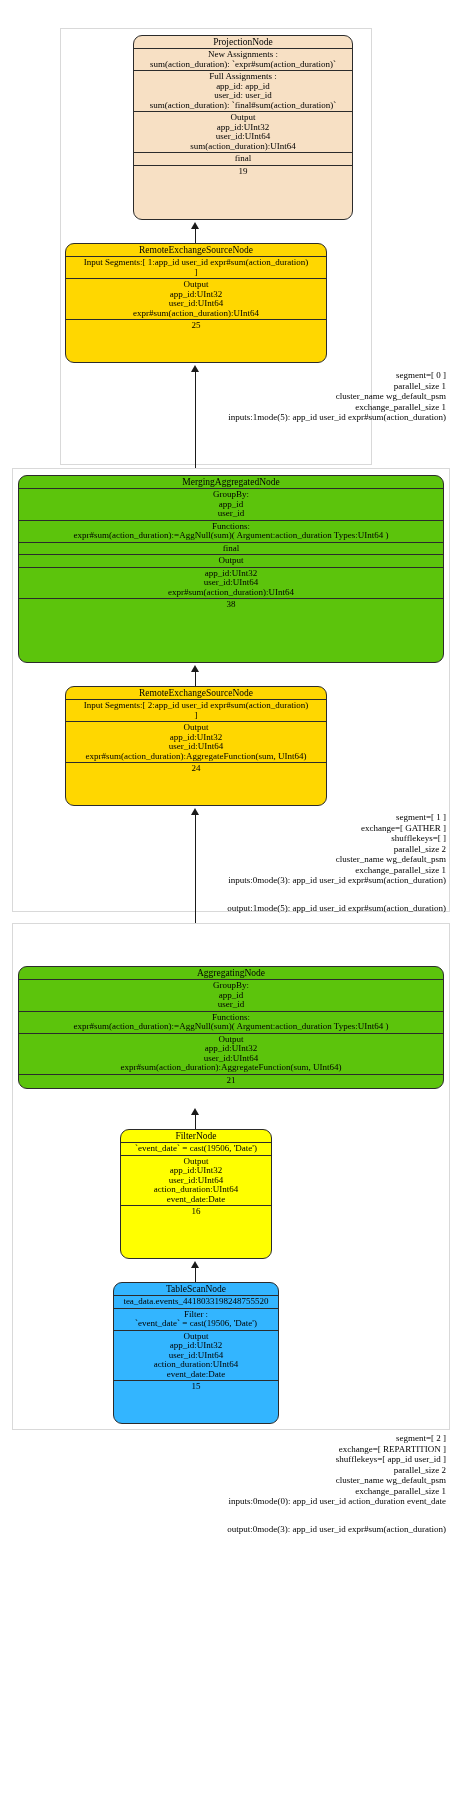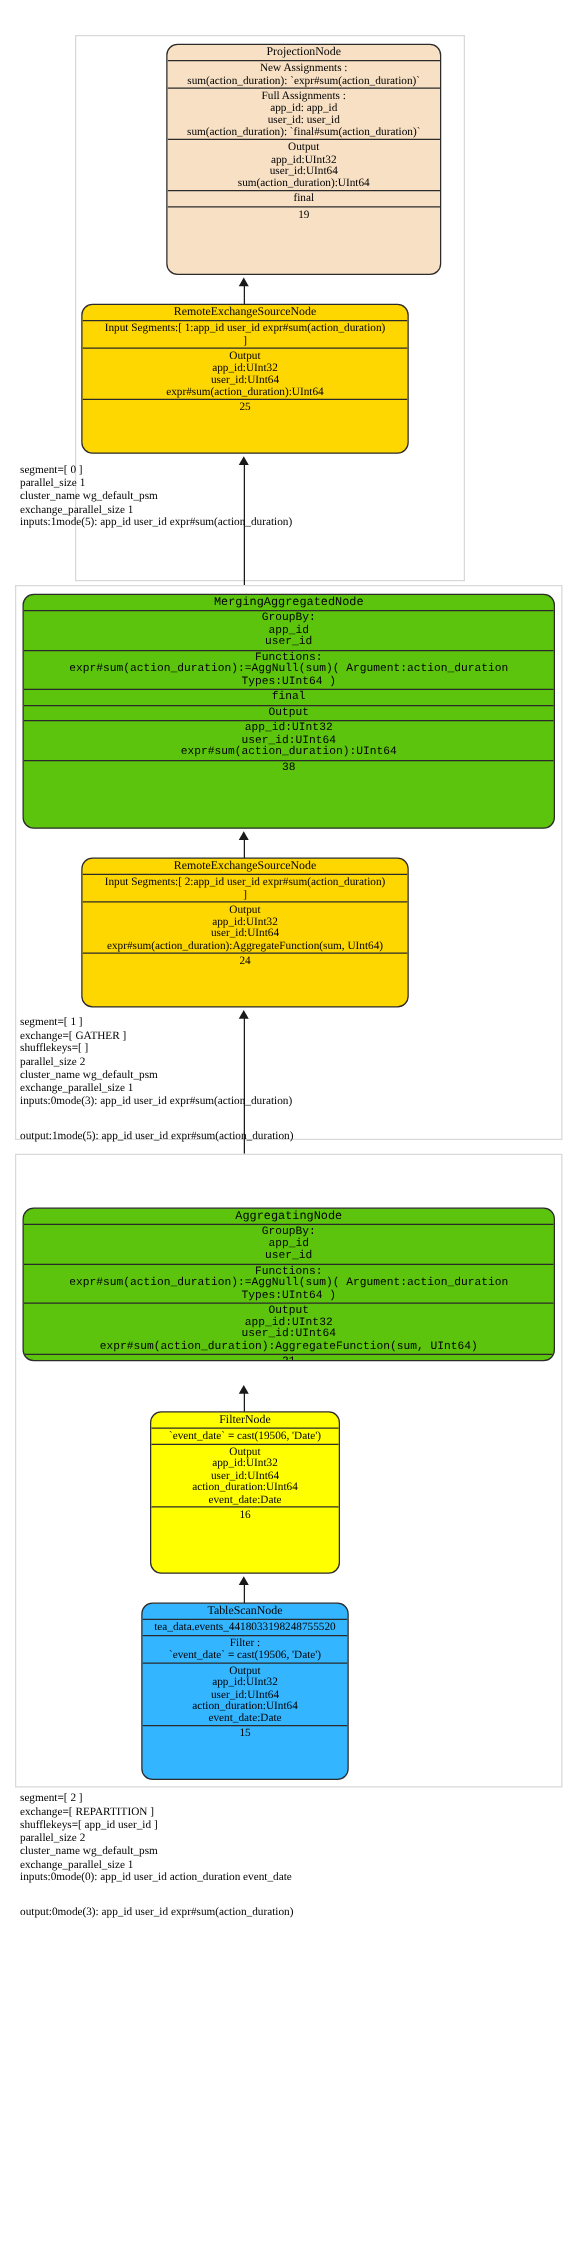--- a/index.html
+++ b/index.html
@@ -44,21 +44,21 @@
     text-align: center;
     line-height: 1.06;
     white-space: pre-line;
   }
   .node .row:first-child {
     border-top: none;
   }
 
   .n-proj  { background: #f7e0c4; margin-left: 48px; }
   .n-res   { background: #ffd700; }
-  .n-green { background: #5cc40c; font-family: Liberation Mono, monospace; }
+  .n-green { background: #5cc40c; }
   .n-yellow{ background: #ffff00; }
   .n-blue  { background: #33b5ff; }
 
   .title { font-size: 9.5px; padding-top: 3px; padding-bottom: 3px; }
   .body  { font-size: 9px; padding-top: 3px; padding-bottom: 3px; }
   .idrow { font-size: 9px; padding-top: 2px; padding-bottom: 3px; }
 
   
   .edge-line {
     position: absolute;
@@ -70,21 +70,21 @@
     width: 0;
     height: 0;
     border-left: 4px solid transparent;
     border-right: 4px solid transparent;
     border-bottom: 7px solid #1a1a1a;
   }
   .edge-label {
     position: absolute;
     font-size: 9px;
     line-height: 1.17;
-    text-align: left;
+    text-align: right;
     white-space: pre-line;
     color: #000000;
   }
 </style>
 </head>
 <body>
 
 <div id="canvas">
 
   <div class="cluster" style="left:60px; top:28px; width:312px; height:437px;"></div>

